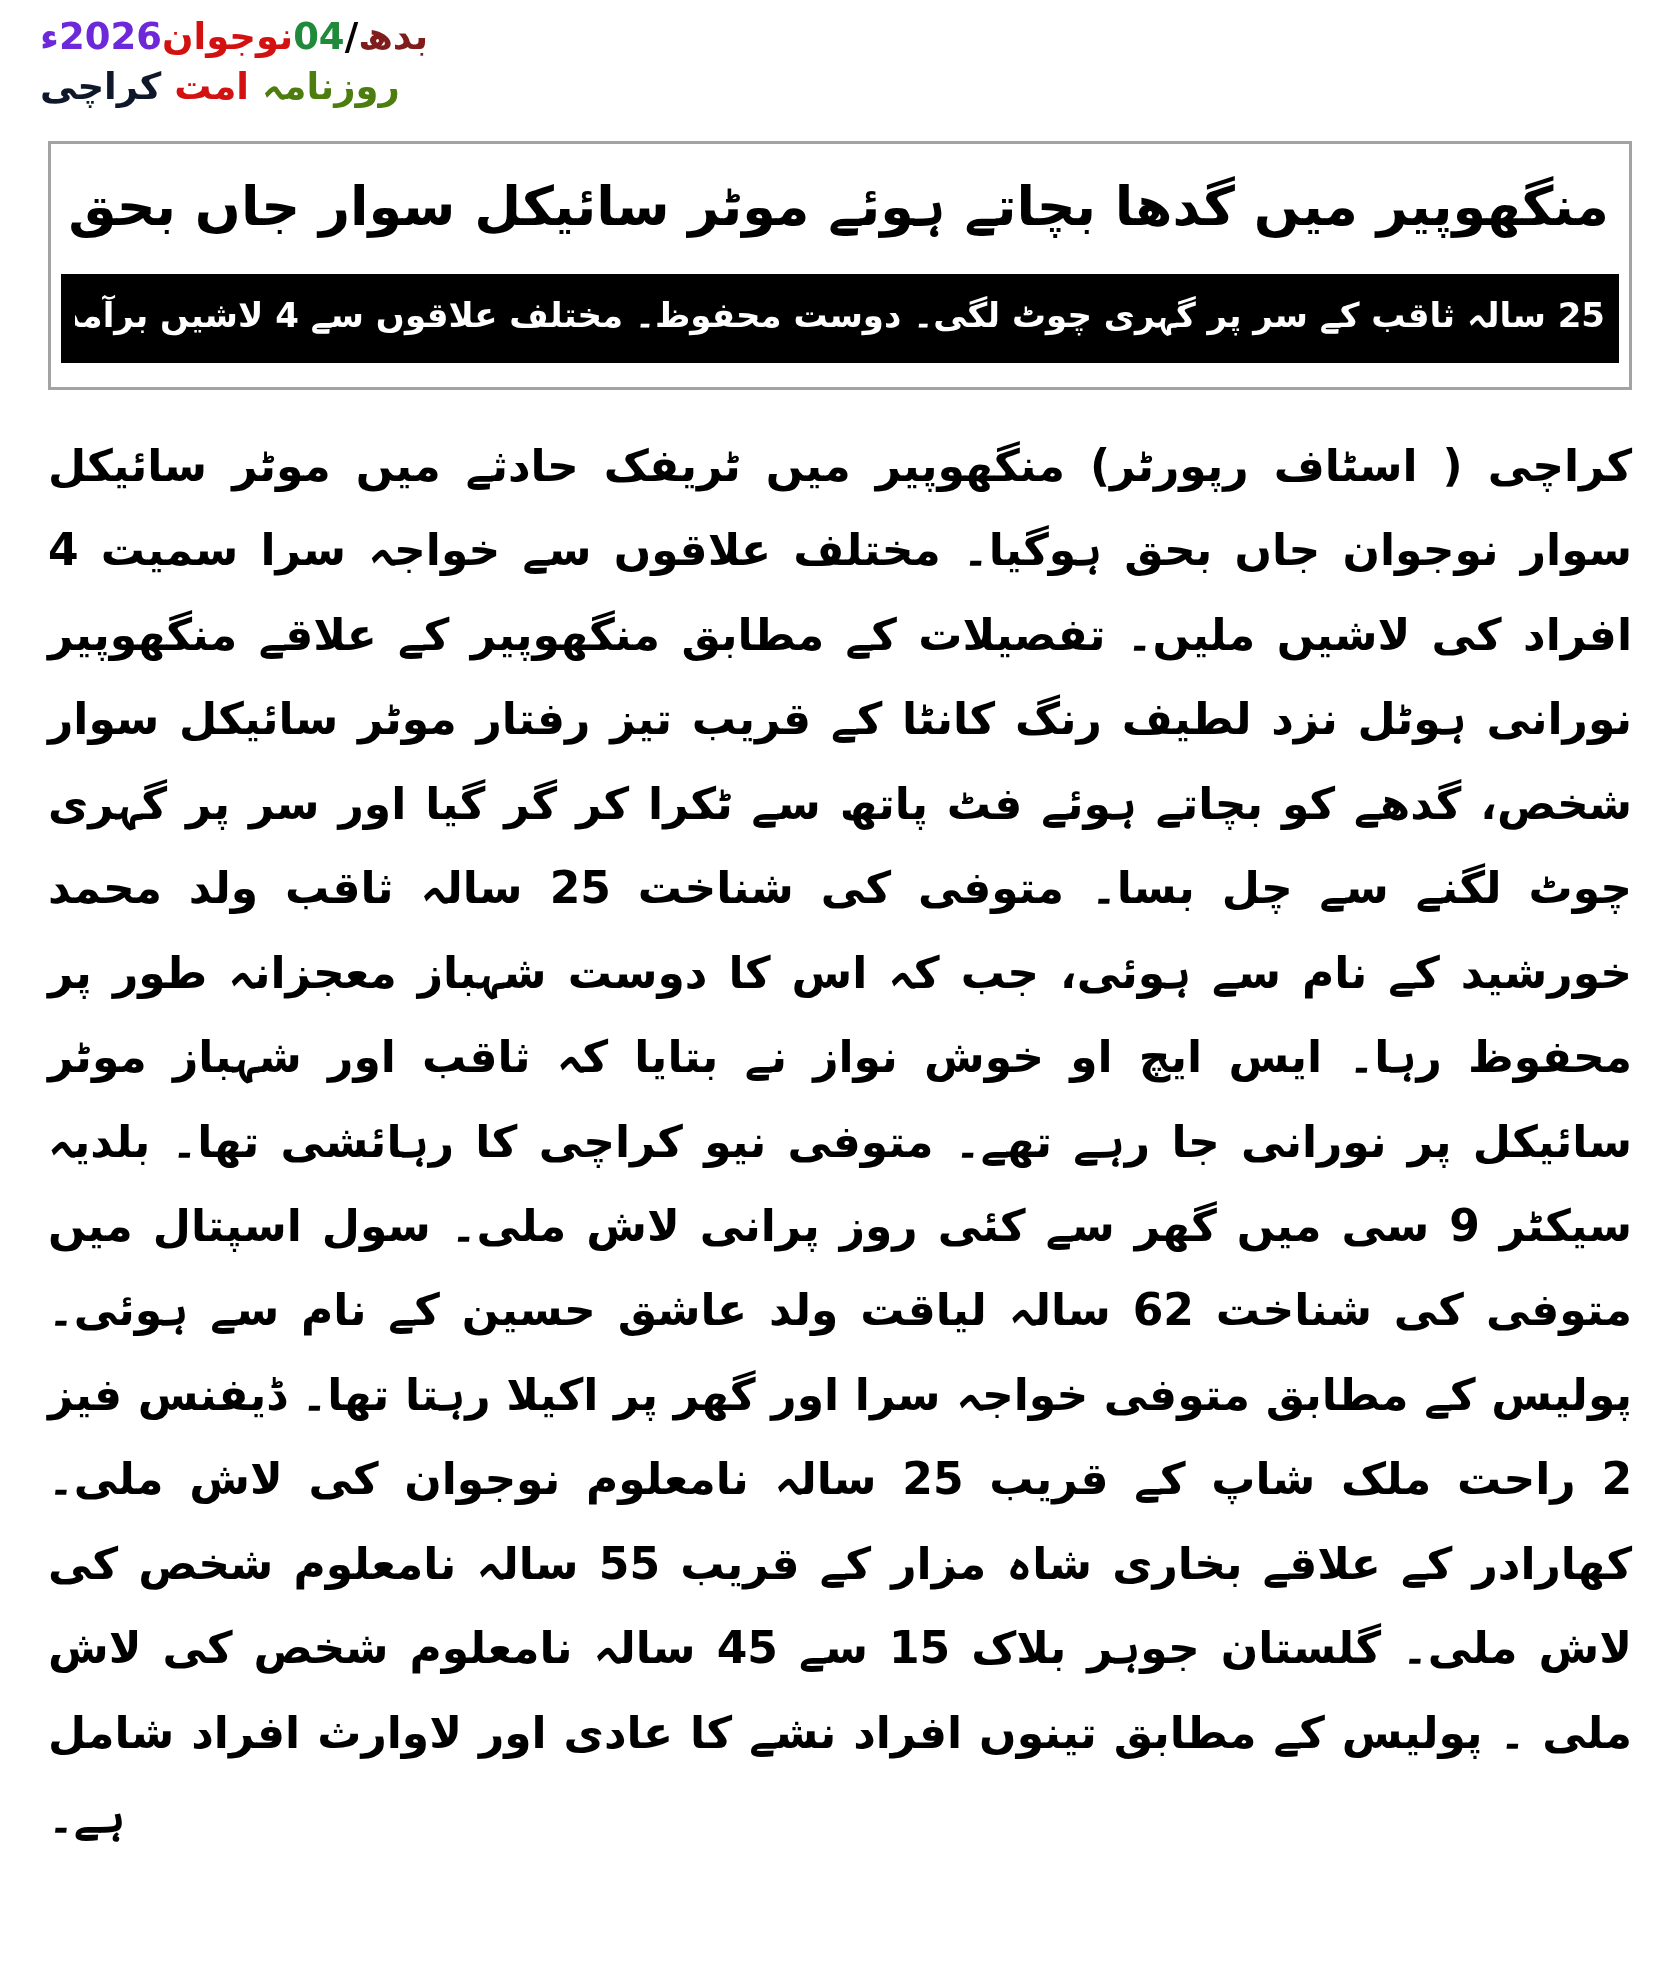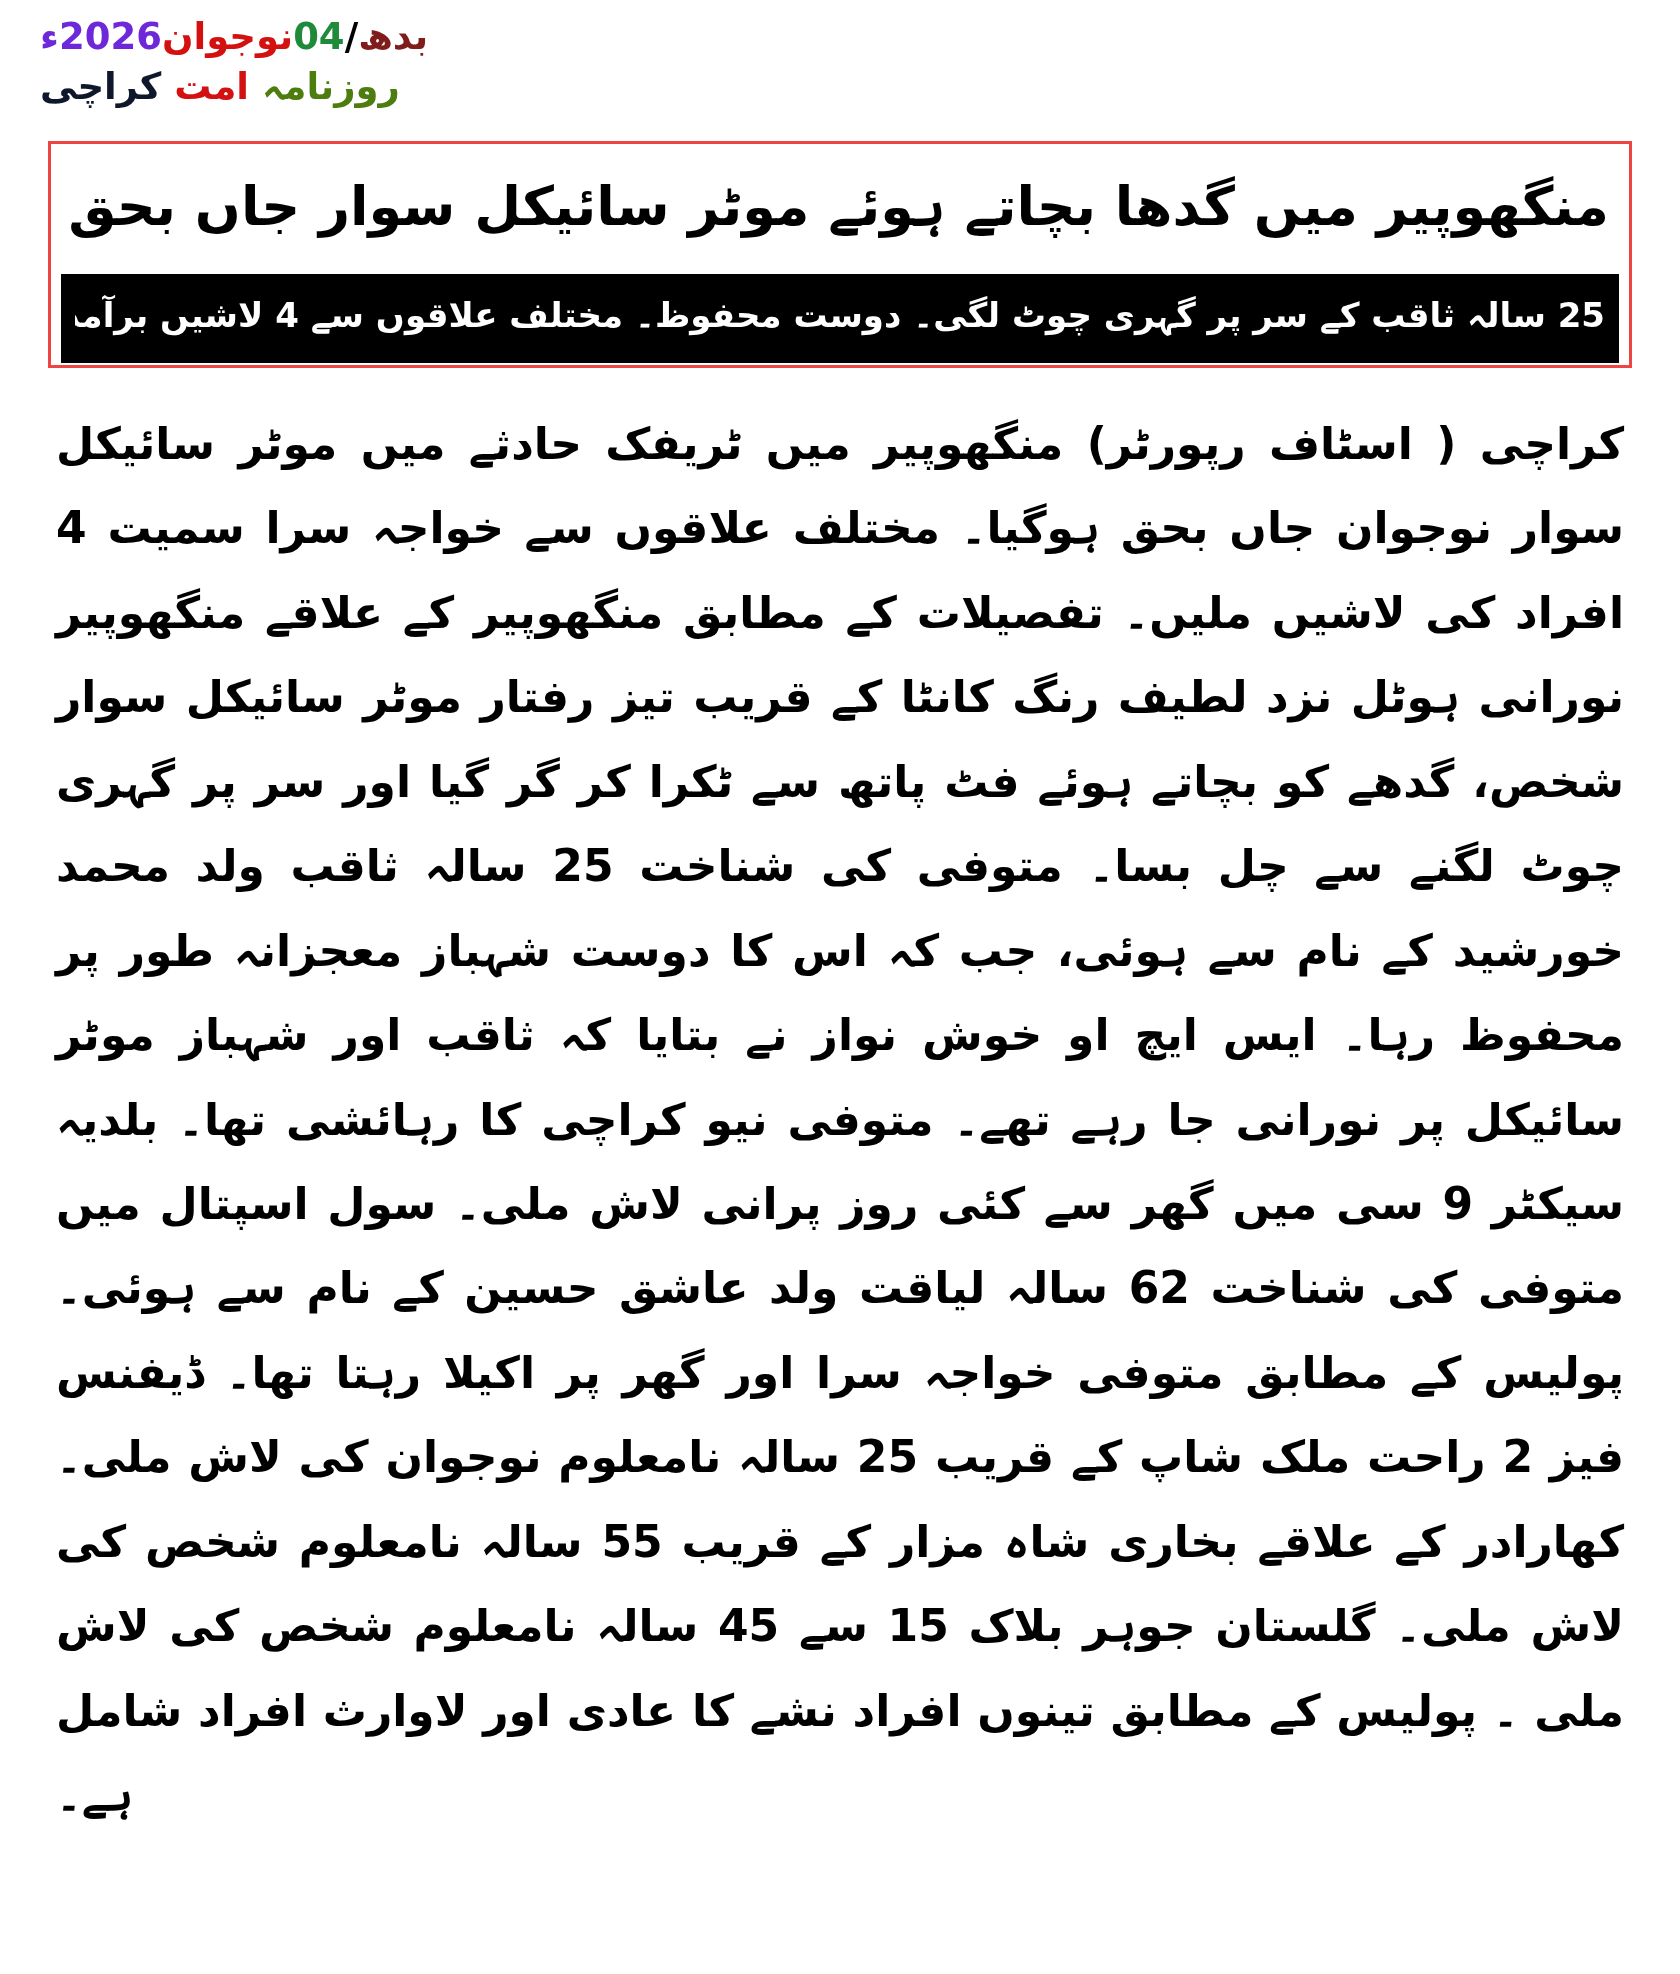--- a/index.html
+++ b/index.html
@@ -73,22 +73,22 @@
     font-weight: bold;
     text-align: right;
   }
   .masthead-line2 .city {
     color: #0f172a;
   }
 
   
   .headline-box {
     margin: 30px 48px 0 48px;
-    border: 3px solid #ef4444;
-    padding: 10px 10px 2px 10px;
+    border: 3px solid #a3a3a3;
+    padding: 10px 10px 24px 10px;
     background: #fff;
   }
   .headline-main {
     font-size: 82px;
     font-weight: bold;
     line-height: 1.45;
     text-align: center;
     direction: rtl;
     padding: 14px 10px 24px 10px;
     white-space: nowrap;
@@ -115,21 +115,21 @@
   .article-body {
     margin: 34px 40px 0 40px;
     direction: rtl;
     text-align: justify;
     text-align-last: justify;
     font-size: 44px;
     line-height: 1.92;
     font-weight: 600;
   }
   .article-body p {
-    margin: 16px;
+    margin: 8px;
     text-align: justify;
     text-align-last: justify;
   }
   .article-body p.last {
     text-align-last: left;
   }
 </style>
 </head>
 <body>
 

